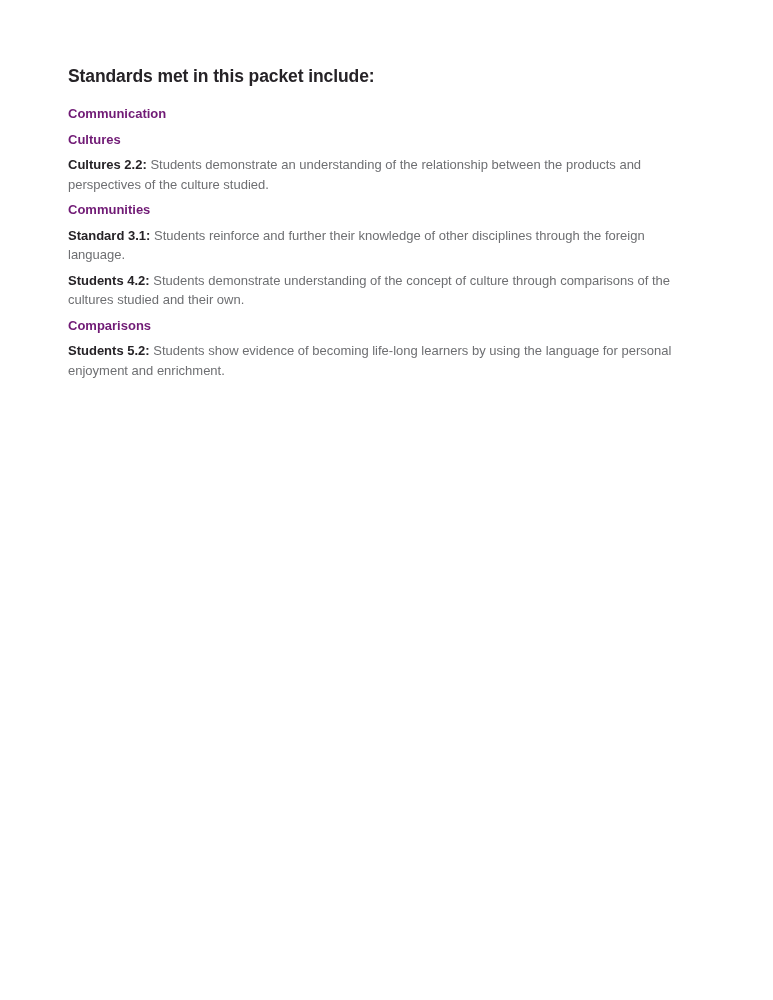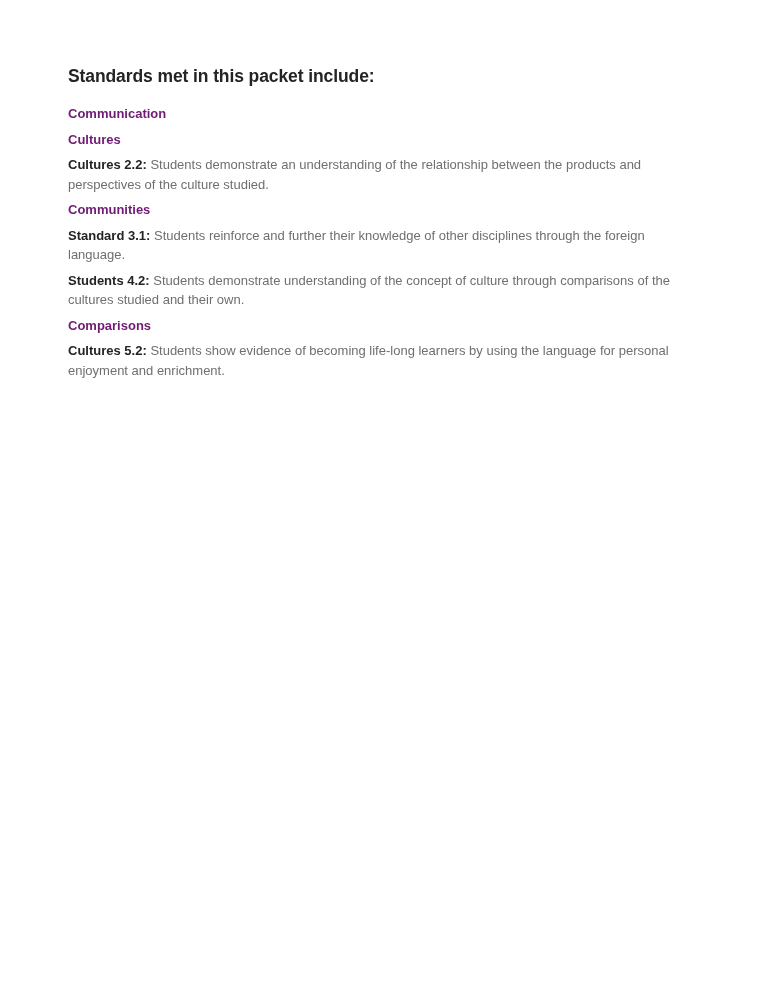--- a/index.html
+++ b/index.html
@@ -64,16 +64,16 @@
 
     <h2 class="section-heading">Cultures</h2>
     <p class="standard"><span class="label">Cultures 2.2:</span> <span class="text">Students demonstrate an understanding of the relationship between the products and perspectives of the culture studied.</span></p>
 
     <h2 class="section-heading">Communities</h2>
     <p class="standard"><span class="label">Standard 3.1:</span> <span class="text">Students reinforce and further their knowledge of other disciplines through the foreign language.</span></p>
 
     <p class="standard"><span class="label">Students 4.2:</span> <span class="text">Students demonstrate understanding of the concept of culture through comparisons of the cultures studied and their own.</span></p>
 
     <h2 class="section-heading">Comparisons</h2>
-    <p class="standard"><span class="label">Cultures 5.2:</span> <span class="text">Students show evidence of becoming life-long learners by using the language for personal enjoyment and enrichment.</span></p>
+    <p class="standard"><span class="label">Students 5.2:</span> <span class="text">Students show evidence of becoming life-long learners by using the language for personal enjoyment and enrichment.</span></p>
 
   </div>
 </div>
 
 </body></html>

